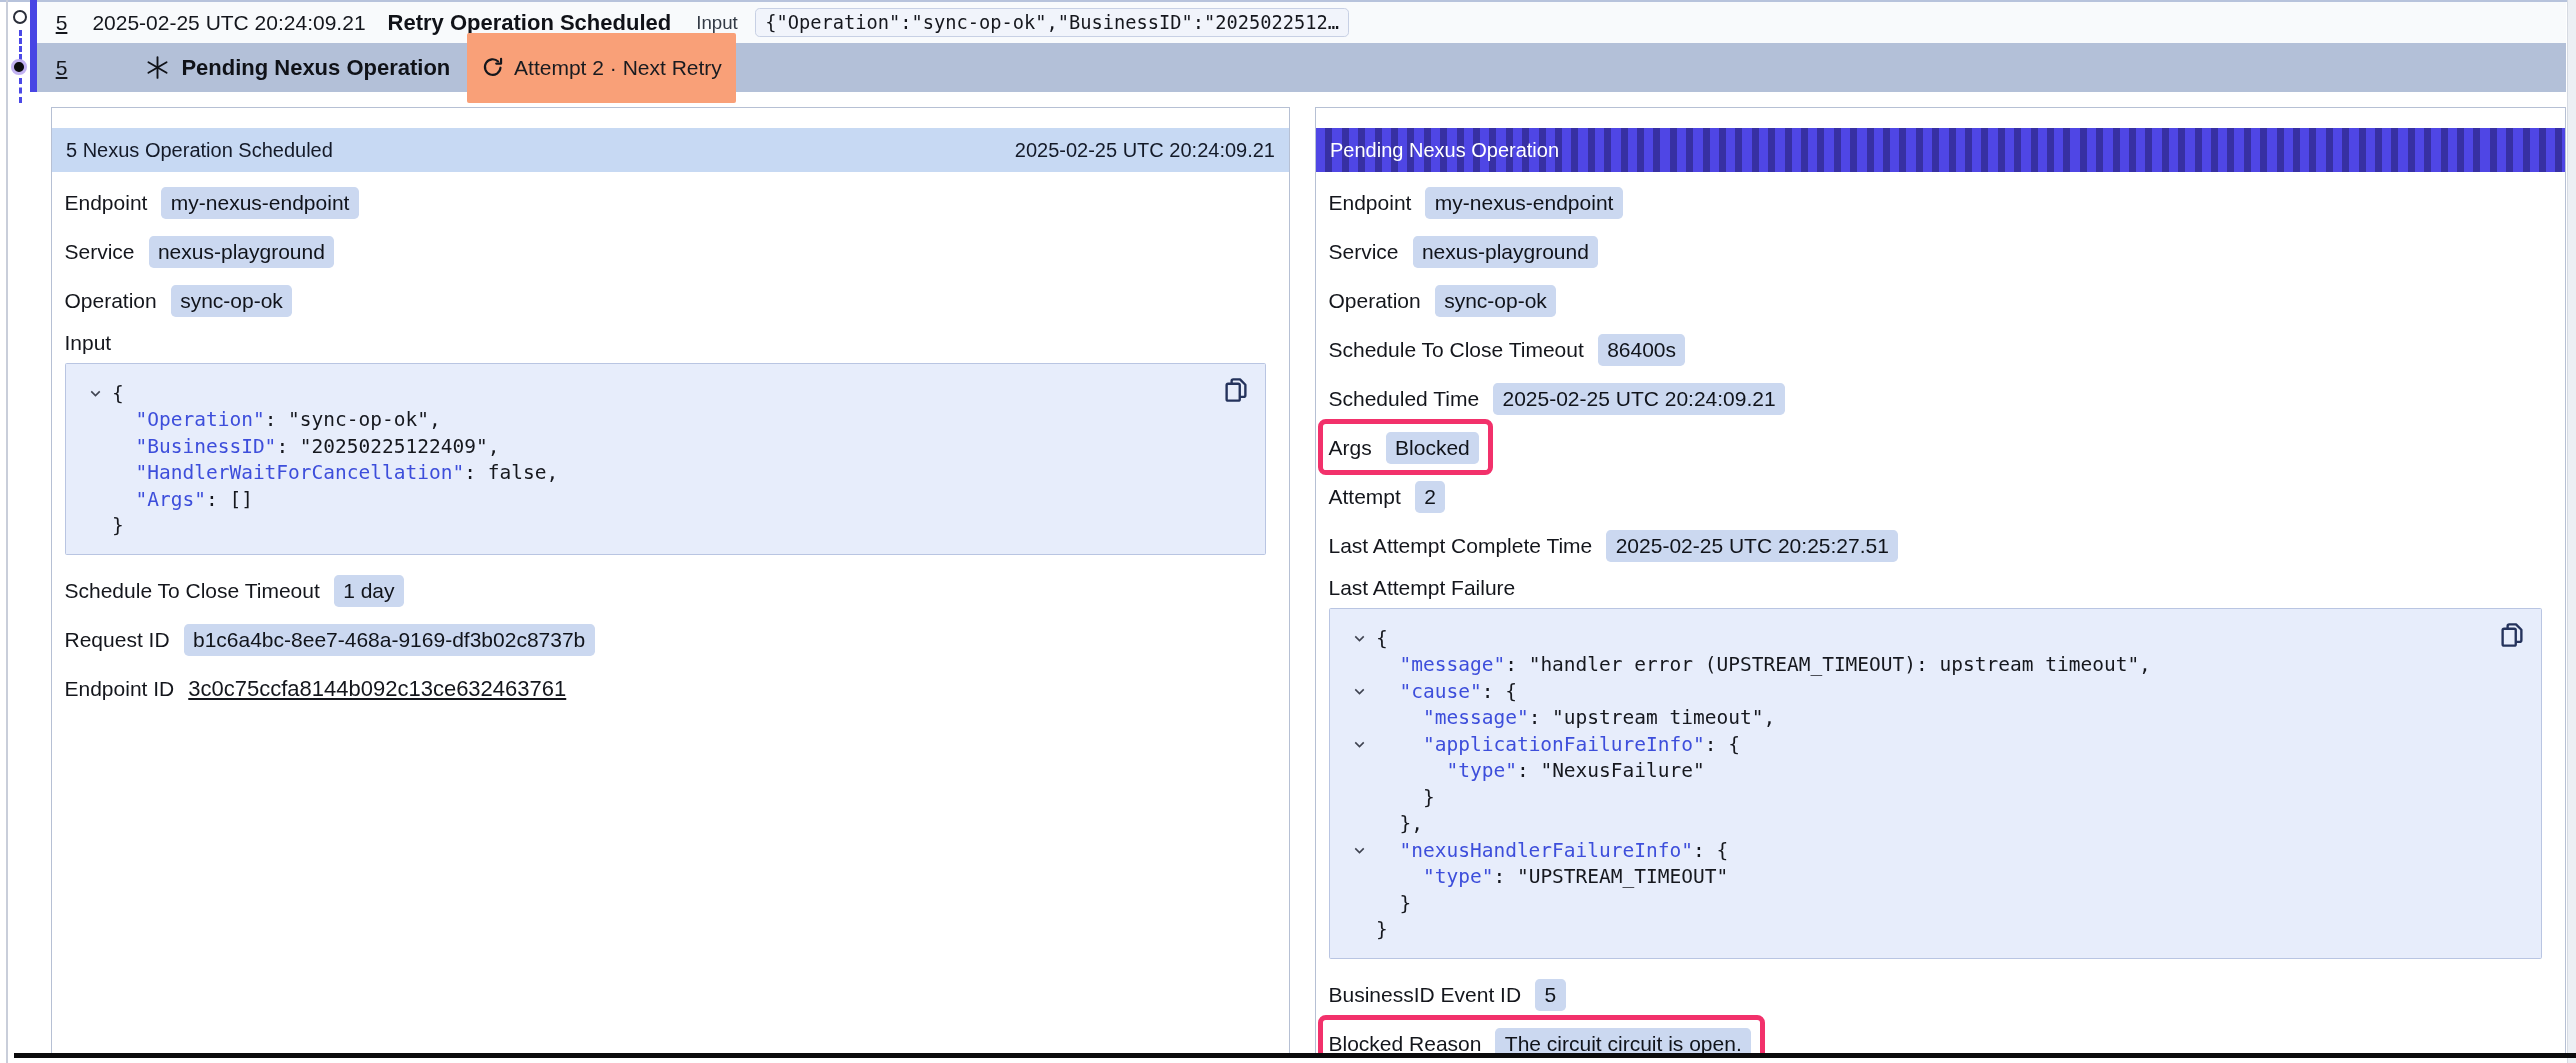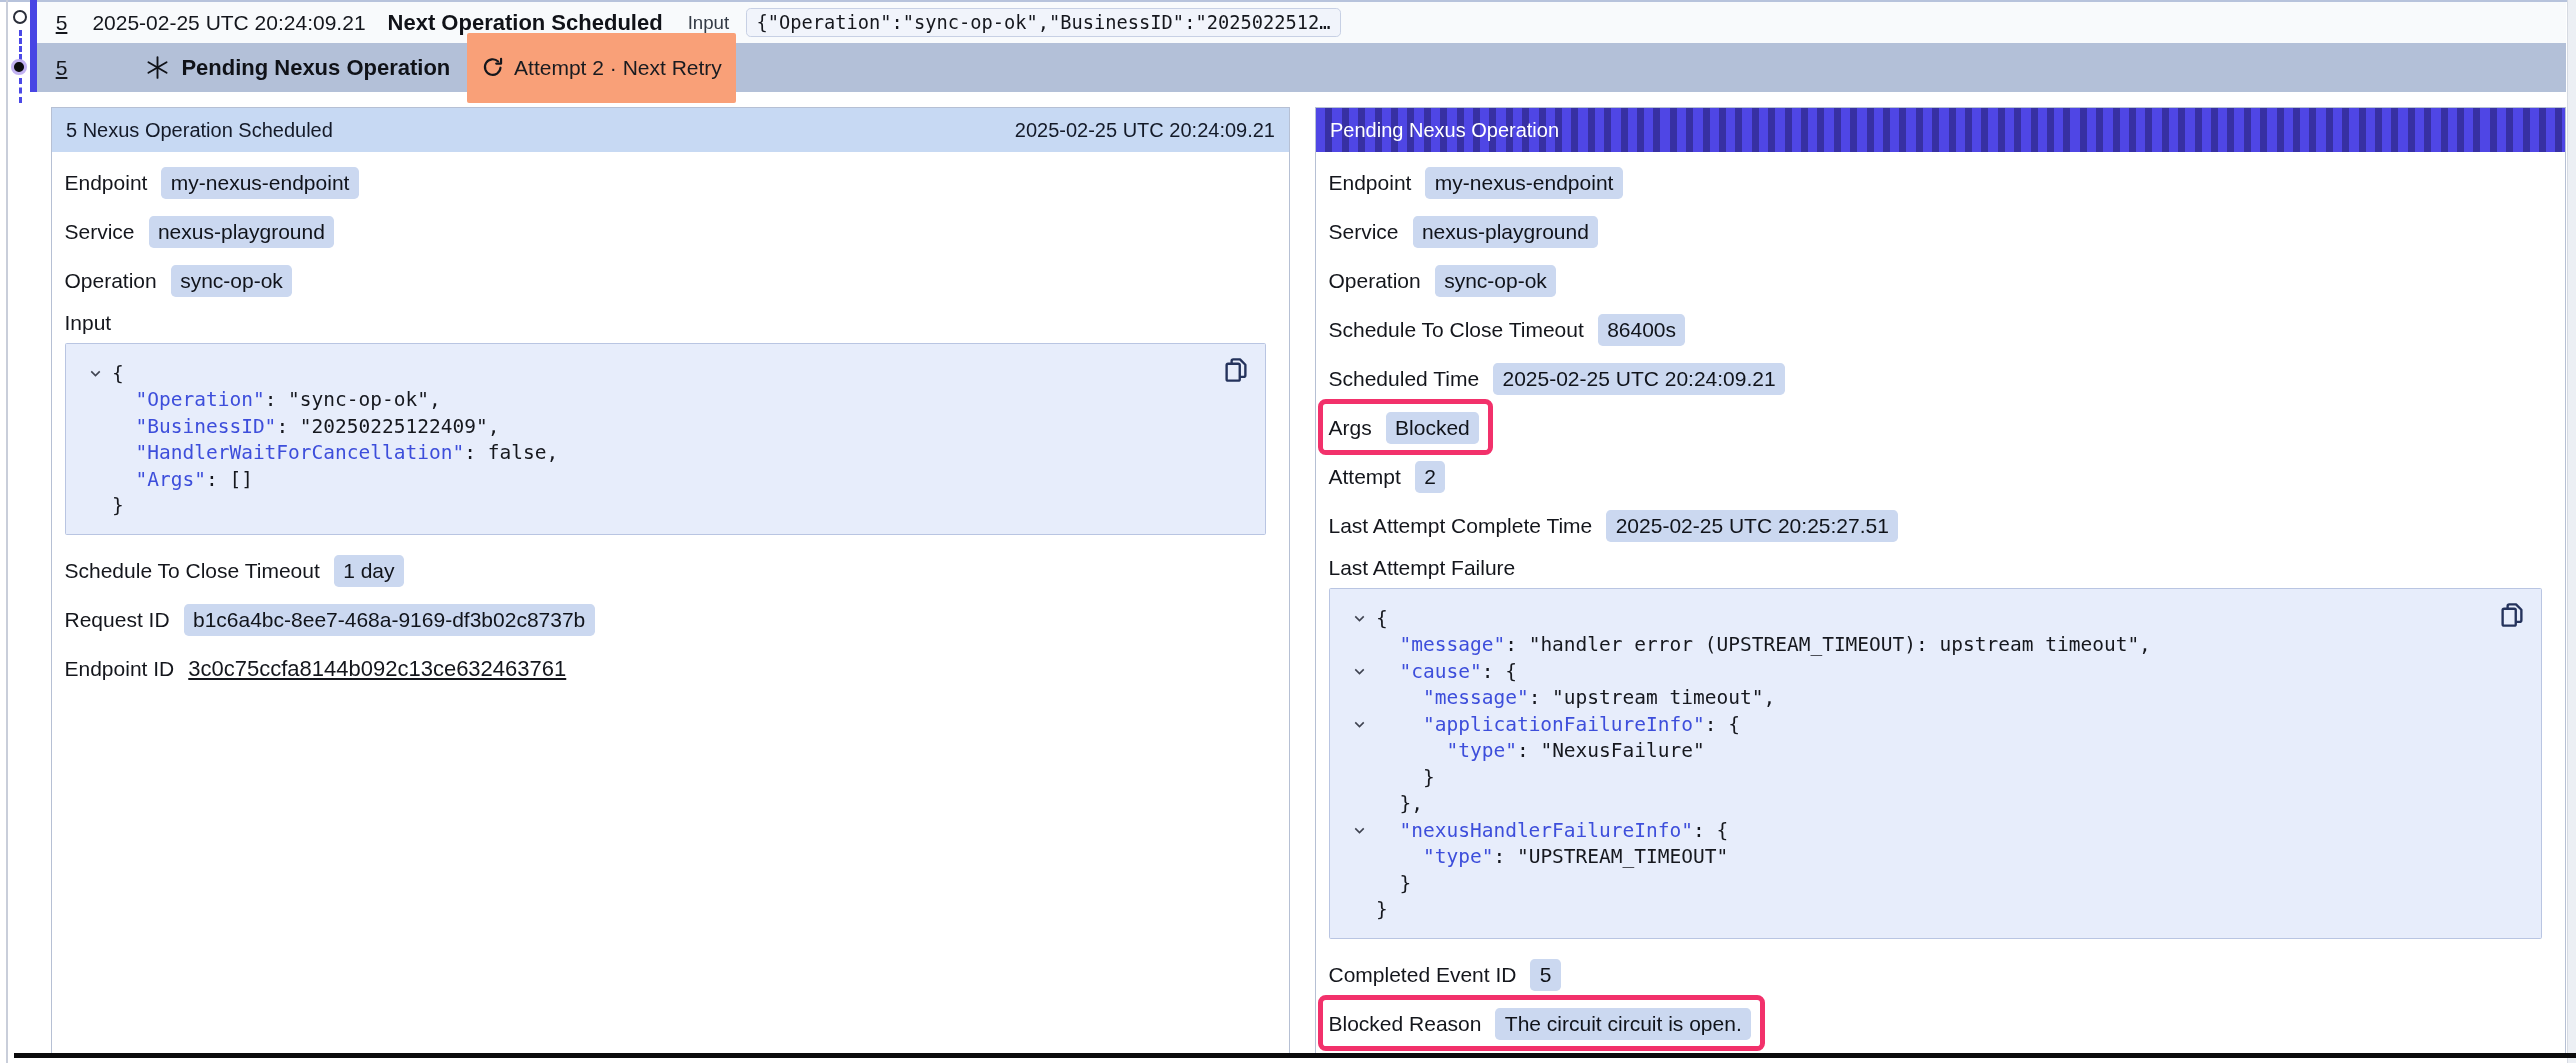--- a/index.html
+++ b/index.html
@@ -38,21 +38,21 @@
     background:#F1F4FB;border:1.6px solid #C7D0E4;border-radius:4.7px;padding:3.1px 9.4px;white-space:nowrap;}
   .ev-row2 .ev-title{margin-left:11px;}
   .asterisk-wrap{margin-left:78px;display:flex;align-items:center;}
   .retry-badge{margin-left:17px;display:flex;align-items:center;gap:9.4px;background:var(--c-badge);
     border-radius:2px;padding:23px 14px;font-size:21px;color:#191B20;white-space:nowrap;}
 
   
   .panel{position:absolute;top:107px;height:947px;background:#fff;border:1.6px solid var(--c-border);overflow:hidden;}
   .panel-left{left:51px;width:1239px;}
   .panel-right{left:1315px;width:1251px;}
-  .panel-header{height:44px;display:flex;align-items:center;justify-content:space-between;padding:0 14px;font-size:20px;color:#141A28;}
+  .panel-header{height:44px;display:flex;align-items:center;justify-content:space-between;padding:0 14px;font-size:20px;color:#141A28;margin-top:20px;}
   .panel-left .panel-header{background:var(--c-hdr-left);}
   .panel-right .panel-header{color:#fff;
     background:repeating-linear-gradient(90deg,var(--c-stripe-a) 0px,var(--c-stripe-a) 9.4px,var(--c-stripe-b) 9.4px,var(--c-stripe-b) 16.4px);}
   .panel-body{padding:0 12.5px;}
 
   .field-row{height:34px;margin-top:15px;display:flex;align-items:center;gap:14px;position:relative;width:max-content;}
   .fields > .field-row:first-child{margin-top:14px;}
   .field-label{font-size:21px;color:#14161C;white-space:nowrap;}
   .chip{background:var(--c-chip);border-radius:4.7px;padding:3.9px 9.4px;font-size:21px;color:#10131A;white-space:nowrap;}
   .field-link{font-size:22px;color:#14161C;text-decoration:underline;cursor:pointer;white-space:nowrap;}
@@ -82,21 +82,21 @@
 
   <div class="tl-bar"></div>
   <div class="tl-circle-open"></div>
   <div class="tl-dash d1"></div>
   <div class="tl-circle-filled"></div>
   <div class="tl-dash d2"></div>
 
   <div class="ev-row ev-row1">
     <span class="ev-id">5</span>
     <span class="ev-ts">2025-02-25 UTC 20:24:09.21</span>
-    <span class="ev-title">Next Operation Scheduled</span>
+    <span class="ev-title">Retry Operation Scheduled</span>
     <span class="ev-input-label">Input</span>
     <span class="ev-input-chip">{"Operation":"sync-op-ok","BusinessID":"2025022512…</span>
   </div>
 
   <div class="ev-row ev-row2">
     <span class="ev-id">5</span>
     <span class="asterisk-wrap">
       <svg width="25" height="25" viewBox="0 0 24 24" fill="none" stroke="#101218" stroke-width="1.8" stroke-linecap="round">
         <line x1="12" y1="2" x2="12" y2="22"></line>
           <line x1="3.3" y1="7" x2="20.7" y2="17"></line>
@@ -298,21 +298,21 @@
               <span class="code-text"><span class="tok-plain">  }</span></span>
             </div>
             <div class="code-line">
               <span class="gutter"></span>
               <span class="code-text"><span class="tok-plain">}</span></span>
             </div>
           </div>
       </div>
       <div class="fields fields-bottom">
           <div class="field-row">
-            <span class="field-label">Completed Event ID</span>
+            <span class="field-label">BusinessID Event ID</span>
             <span class="chip">5</span>
           </div>
           <div class="field-row annotated pink-layer">
             <span class="field-label">Blocked Reason</span>
             <span class="chip">The circuit circuit is open.</span>
           </div>
         </div>
     </div>
   </div>
 

